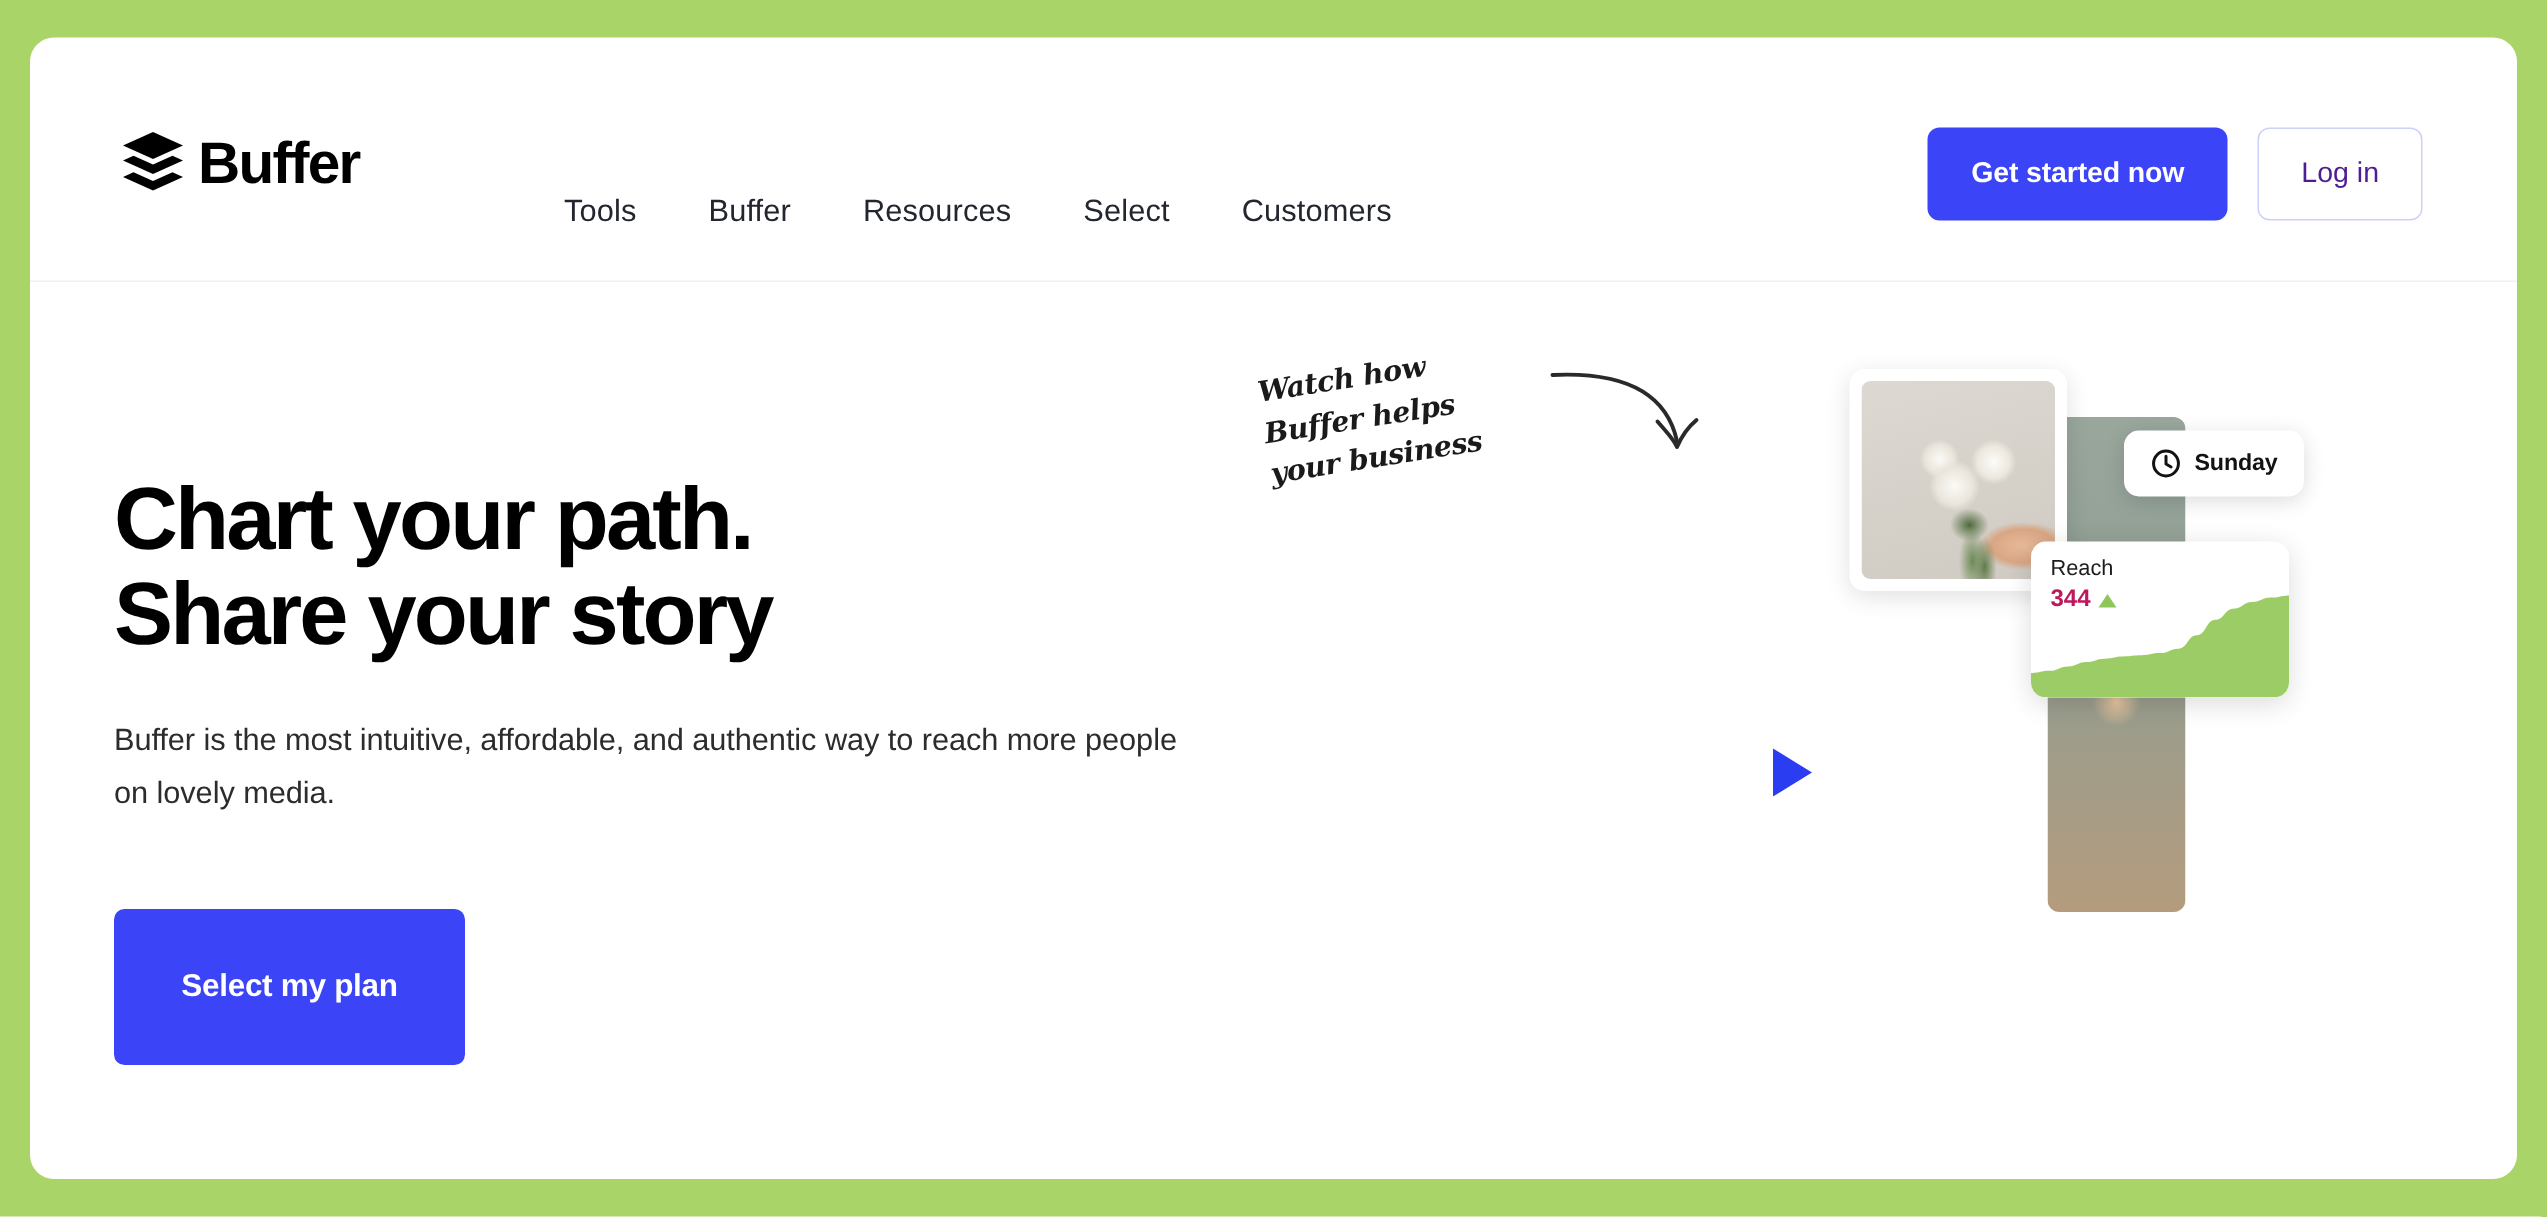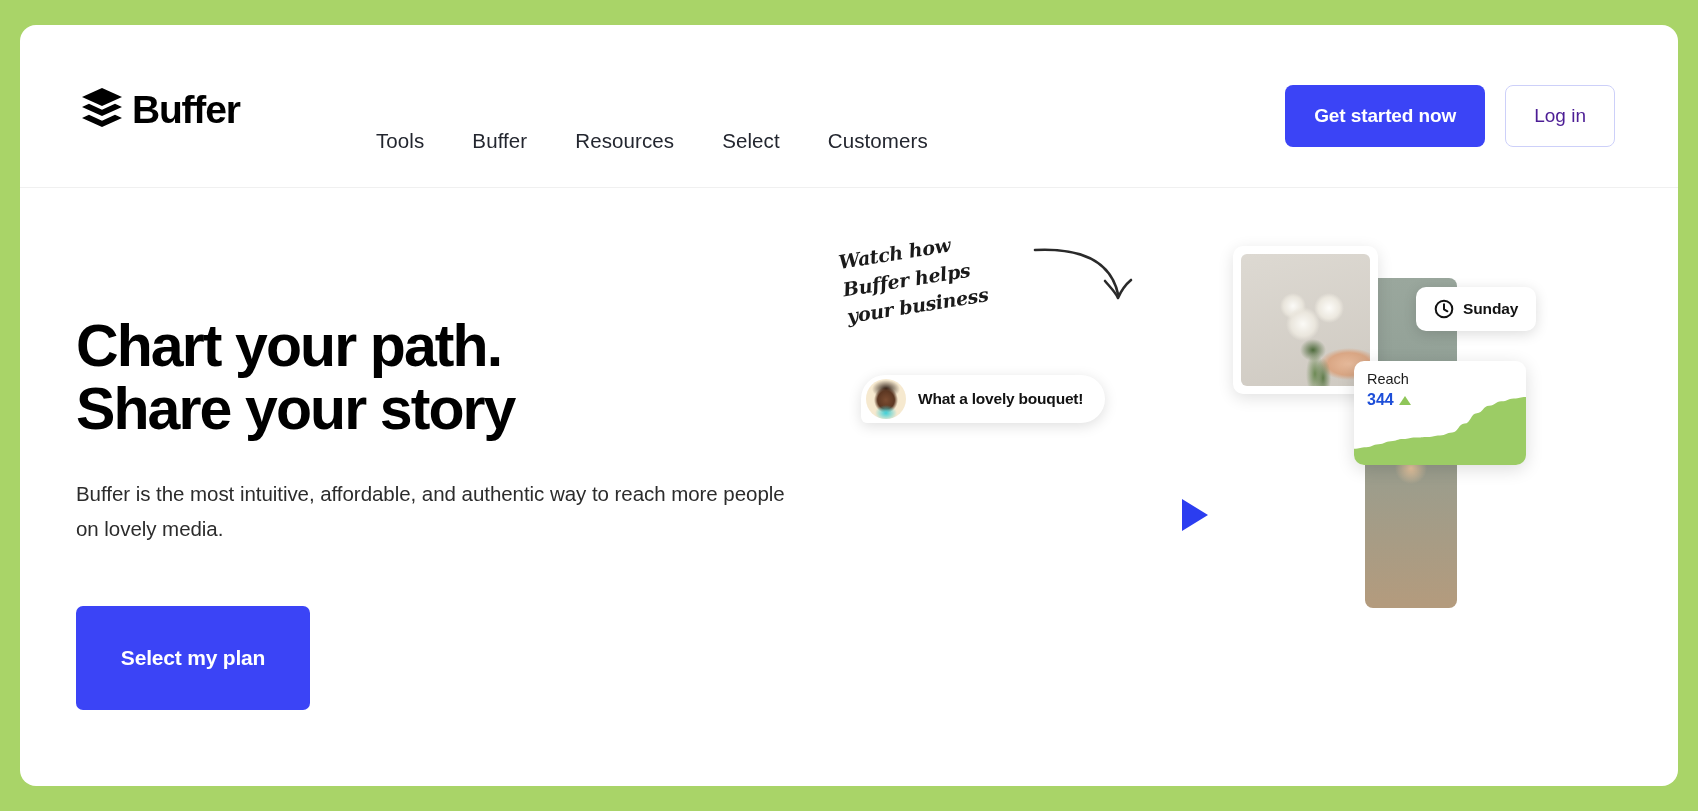--- a/index.html
+++ b/index.html
@@ -375,21 +375,21 @@
     position: absolute;
     left: 13px; top: 10px;
     font-size: 14.5px;
     color: #1c1c1c;
   }
   .reach-value {
     position: absolute;
     left: 13px; top: 30px;
     font-size: 16px;
     font-weight: bold;
-    color: #1d4ed8;
+    color: #be185d;
     display: flex;
     align-items: center;
     gap: 5px;
   }
   .tri-up {
     width: 0; height: 0;
     border-left: 6px solid transparent;
     border-right: 6px solid transparent;
     border-bottom: 9px solid #8fc659;
     display: inline-block;
@@ -455,24 +455,20 @@
       <div class="flower-img"></div>
     </div>
 
     <div class="video-frame">
       <div class="photo"></div>
       <div class="play-btn">
         <div class="play-tri"></div>
       </div>
     </div>
 
-    <div class="comment">
-      <div class="avatar"></div>
-      <span class="comment-text">What a lovely bouquet!</span>
-    </div>
 
     <div class="sunday-badge">
       <svg width="20" height="20" viewBox="0 0 20 20">
         <circle cx="10" cy="10" r="8.3" stroke="#121212" stroke-width="2" fill="none"></circle>
         <path d="M10 5.2 V10.3 L13.4 12.3" stroke="#121212" stroke-width="2" fill="none" stroke-linecap="round" stroke-linejoin="round"></path>
       </svg>
       <span class="sunday-text">Sunday</span>
     </div>
 
     <div class="reach-card">

